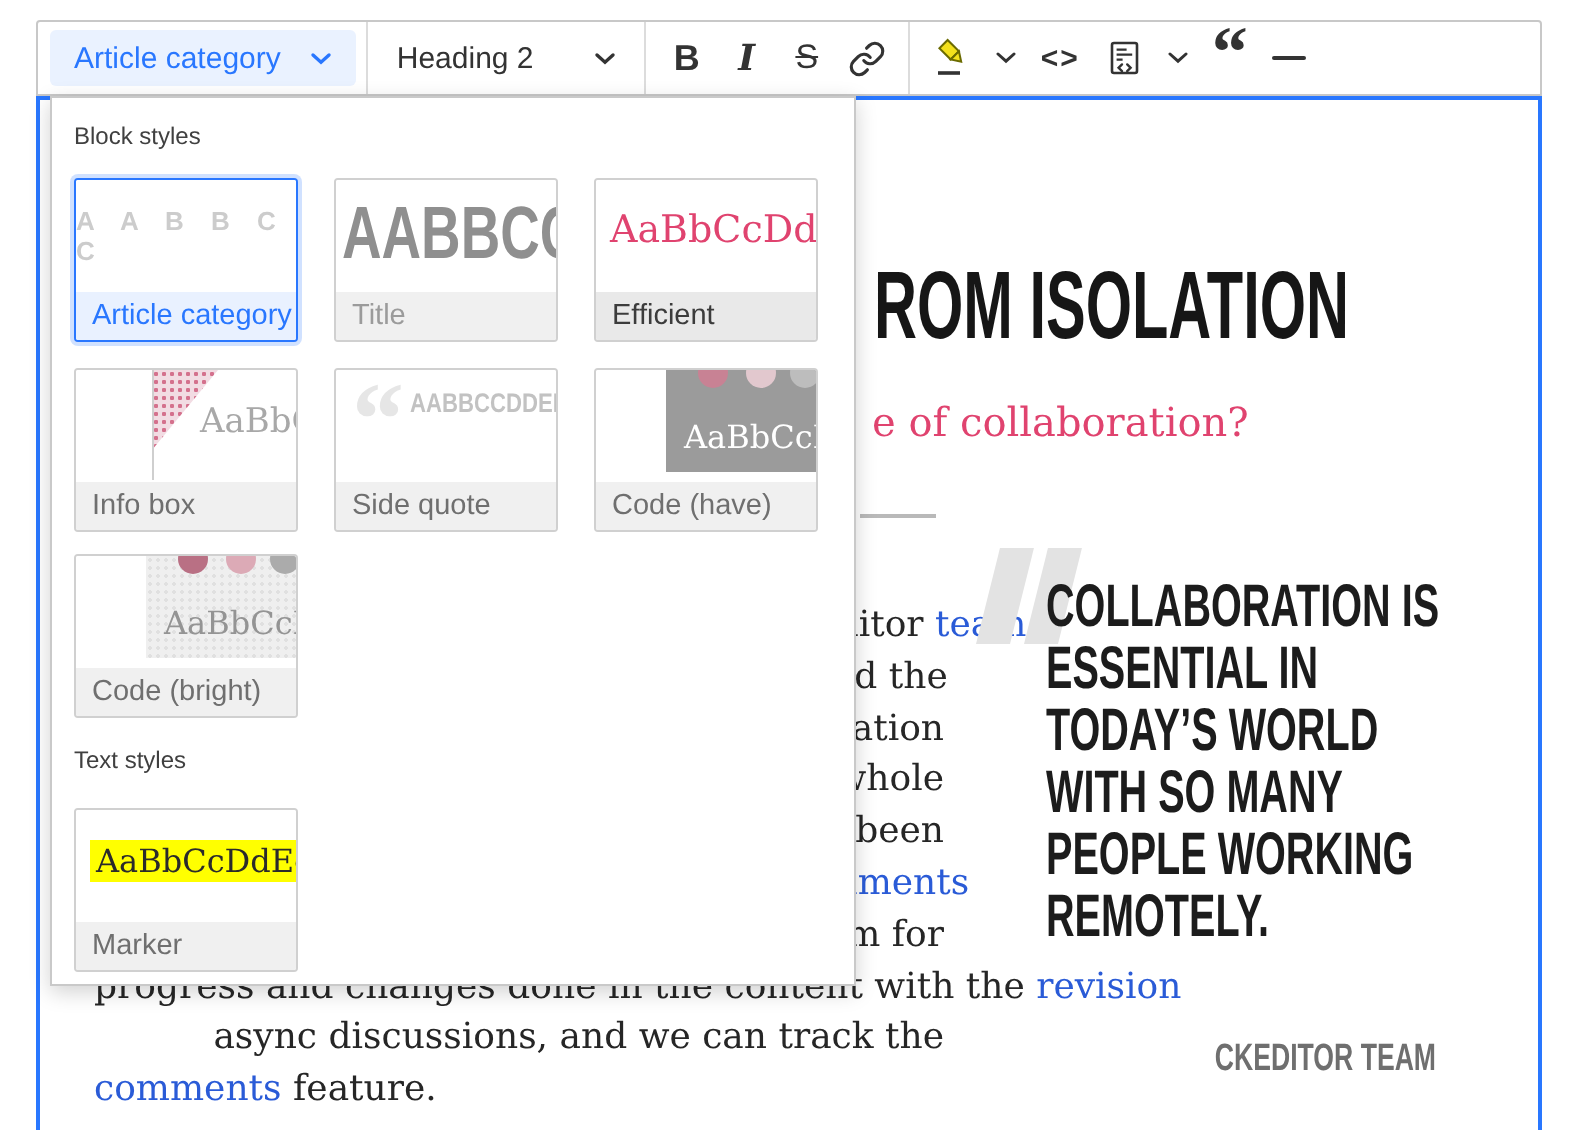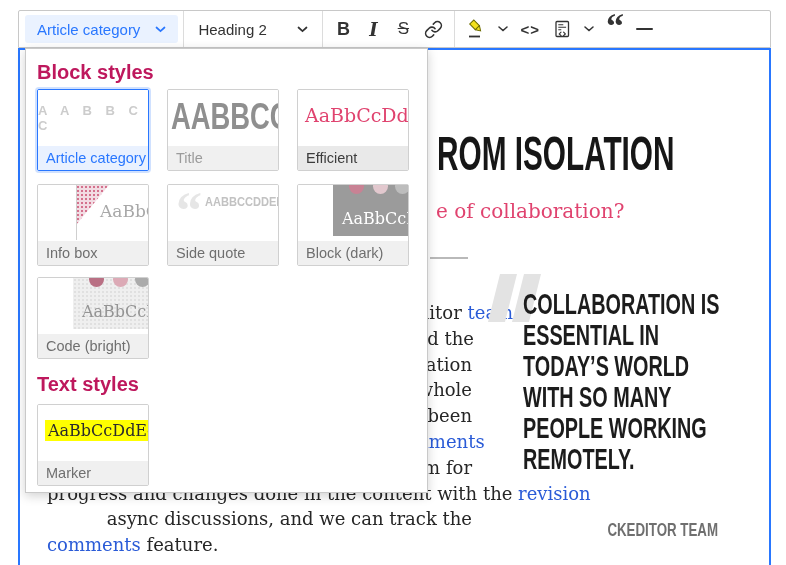--- a/index.html
+++ b/index.html
@@ -46,21 +46,21 @@
   .bq-text{position:absolute;left:523px;top:288px;font-size:30px;font-weight:800;color:#1c1c1c;
            line-height:31px;transform:scaleX(.66);transform-origin:left top;}
   .bq-text div{white-space:nowrap;}
   .bq-attrib{position:absolute;left:437px;top:519px;width:281px;text-align:right;
              font-size:19px;font-weight:700;color:#6f6f6f;transform:scaleX(.7);
              transform-origin:right top;white-space:nowrap;}
 
   
   .panel{position:absolute;left:25px;top:48px;width:403px;height:445px;background:#fff;
          border:1px solid #c9c9c9;box-shadow:0 3px 10px rgba(0,0,0,.18);z-index:10;box-sizing:border-box;}
-  .panel-header{position:absolute;left:11px;font-size:20px;font-weight:700;color:#be185d;}
+  .panel-header{position:absolute;left:11px;font-size:12px;font-weight:400;color:#404040;}
   .hdr-block{top:12px;}
   .hdr-text{top:324px;}
   .tile-row{position:absolute;left:11px;display:flex;gap:18px;}
   .row1{top:40px;} .row2{top:135px;} .row3{top:228px;} .row4{top:355px;}
   .tile{width:112px;border:1px solid #d0d0d0;border-radius:2px;background:#fff;box-sizing:border-box;
         overflow:hidden;cursor:default;}
   .tile .preview{position:relative;height:56px;overflow:hidden;background:#fff;}
   .tile .tile-label{height:24px;line-height:24px;background:#f0f0f0;color:#6f6f6f;
                     font-size:14.5px;padding:0 8px;white-space:nowrap;overflow:hidden;}
   .tile.selected{border-color:#2977ff;box-shadow:0 0 0 2px rgba(41,119,255,.22);}
@@ -266,21 +266,21 @@
       </div>
       <div class="tile">
         <div class="preview p-codedark">
           <div class="code-block">
             <i class="code-dot cd1"></i>
               <i class="code-dot cd2"></i>
               <i class="code-dot cd3"></i>
             <span>AaBbCcD</span>
           </div>
         </div>
-        <div class="tile-label">Block (dark)</div>
+        <div class="tile-label">Code (have)</div>
       </div>
     </div>
 
     <div class="tile-row row3">
       <div class="tile">
         <div class="preview p-codebright">
           <div class="code-block">
             <i class="code-dot cd1"></i>
               <i class="code-dot cd2"></i>
               <i class="code-dot cd3"></i>

